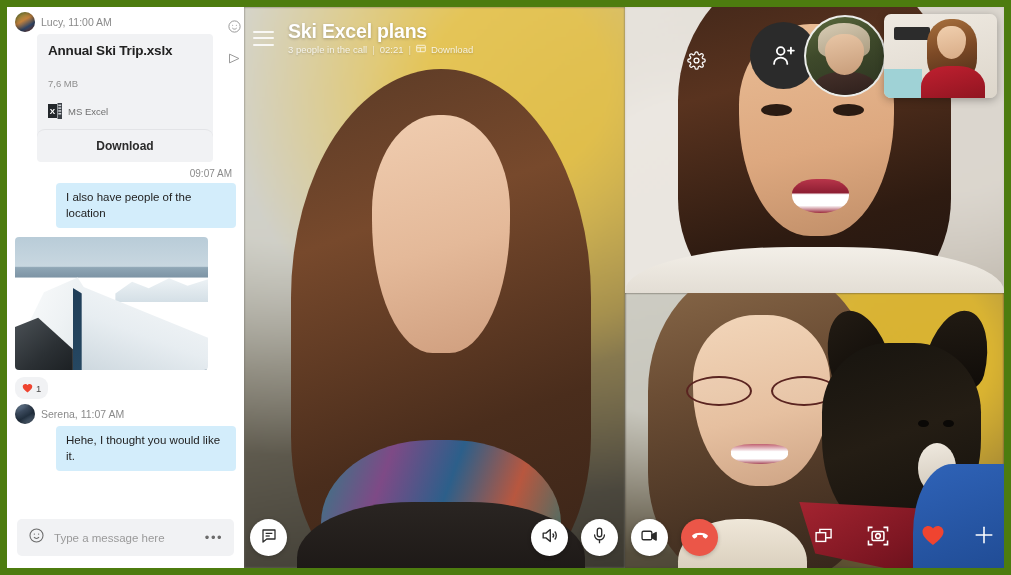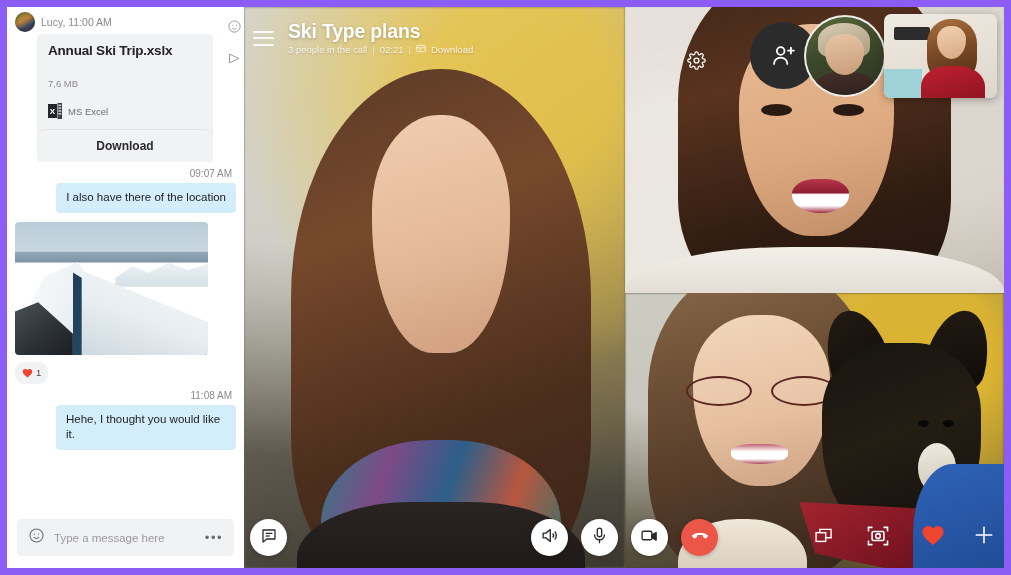--- a/index.html
+++ b/index.html
@@ -1,21 +1,21 @@
 <!DOCTYPE html>
 <html><head>
 <meta charset="utf-8">
 <style>
   * { margin:0; padding:0; box-sizing:border-box; }
   html,body { width:1011px; height:575px; overflow:hidden; }
   body {
     font-family:"Liberation Sans", sans-serif;
     background:#2f2f2f;
   }
-  #app { position:relative; width:1011px; height:575px; background:#8b5cf6; }
+  #app { position:relative; width:1011px; height:575px; background:#4d7c0f; }
 
   
   .chat-panel {
     position:absolute; left:7px; top:7px; width:237px; height:561px;
     background:#ffffff; display:flex; flex-direction:column; overflow:hidden;
   }
   .chat-scroll { flex:1; position:relative; overflow:hidden; padding:0 8px; }
 
   .msg-head { display:flex; align-items:center; gap:6px; padding:5px 0 2px 0; }
   .avatar-sm {
@@ -307,21 +307,21 @@
             </span>
             <span class="file-type-label">MS Excel</span>
           </div>
         </div>
         <div class="download-btn">Download</div>
       </div>
 
       <div class="ts-right">09:07 AM</div>
 
       <div class="row-out">
-        <span class="bubble bubble-out">I also have there of the location</span>
+        <span class="bubble bubble-out">I also have people of the location</span>
       </div>
 
       <div class="photo">
         <div class="far-ridge"></div>
         <div class="peak-a"></div>
         <div class="peak-b"></div>
         <div class="peak-c"></div>
         <div class="rock"></div>
       </div>
 
@@ -329,23 +329,26 @@
         <span class="reaction-pill">
           <span>
             <svg width="11" height="10" viewBox="0 0 24 22">
               <path d="M12 21C5 15.5 1.5 12 1.5 7.8 1.5 4.3 4.2 2 7.3 2c2 0 3.7 1 4.7 2.6C13 3 14.7 2 16.7 2c3.1 0 5.8 2.3 5.8 5.8C22.5 12 19 15.5 12 21z" fill="#ef4430"></path>
             </svg>
           </span>
           <span class="reaction-count">1</span>
         </span>
       </div>
 
-
-
-      <div class="ts-right">11:08 AM</div>
+      <div class="msg-head">
+        <span class="avatar-sm avatar-serena"></span>
+        <span class="msg-meta">Serena, 11:07 AM</span>
+      </div>
+
+
 
       <div class="row-out">
         <span class="bubble bubble-out">Hehe, I thought you would like it.</span>
       </div>
 
     </div>
 
     <div class="composer-wrap">
       <div class="composer">
         <span>
@@ -405,21 +408,21 @@
       <div class="br-cream"></div>
     </div>
 
     <div class="call-header">
       <div class="burger">
         <i></i>
           <i></i>
           <i></i>
       </div>
       <div>
-        <div class="call-title">Ski Type plans</div>
+        <div class="call-title">Ski Excel plans</div>
         <div class="call-sub">
           <span>3 people in the call</span>
           <span class="sep">|</span>
           <span>02:21</span>
           <span class="sep">|</span>
           <span>
             <svg width="10" height="9" viewBox="0 0 14 12" fill="none" stroke="rgba(255,255,255,.85)" stroke-width="1.2">
               <rect x="1" y="1.5" width="12" height="9" rx="1"></rect>
               <line x1="1" y1="5" x2="13" y2="5"></line>
                 <line x1="6" y1="5" x2="6" y2="10.5"></line>

